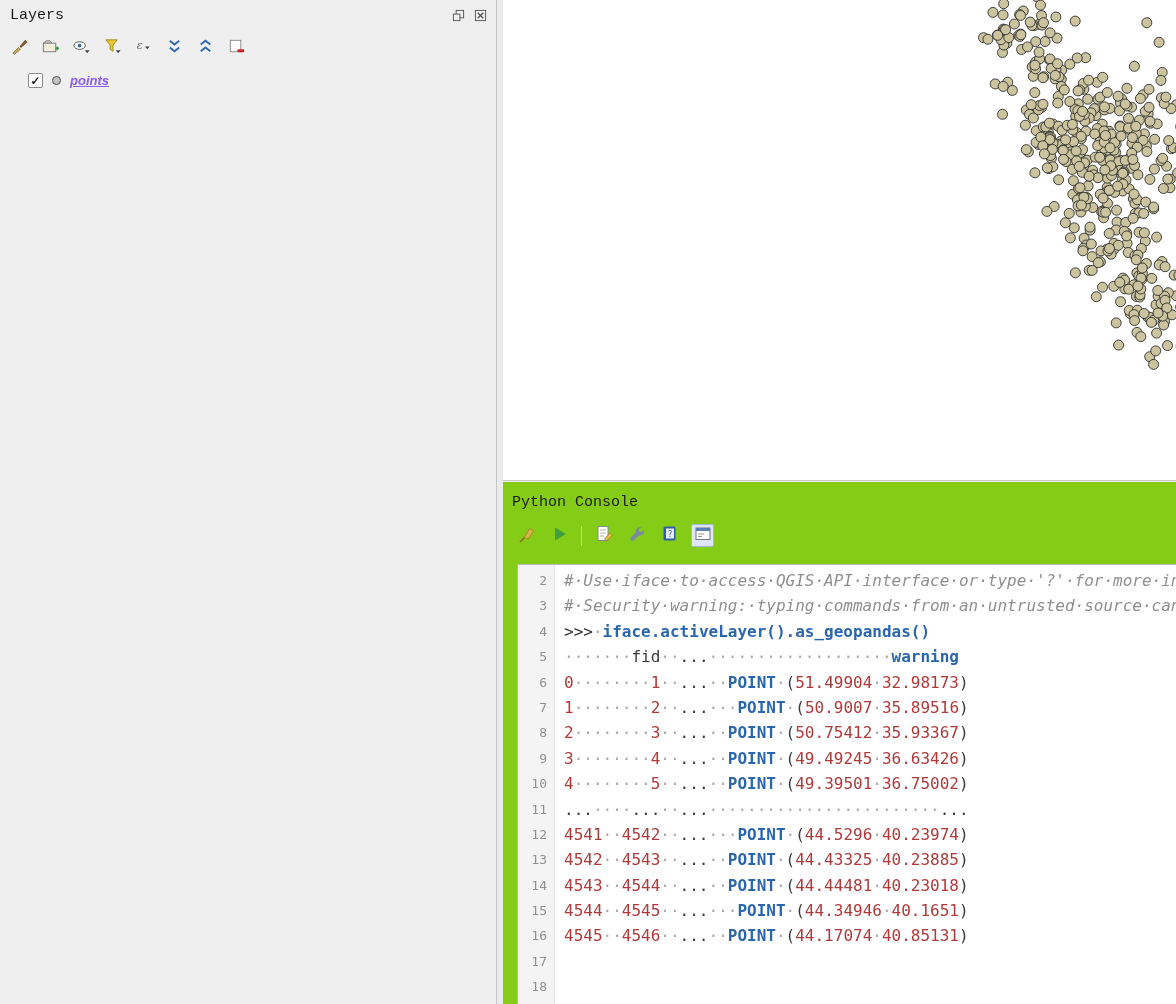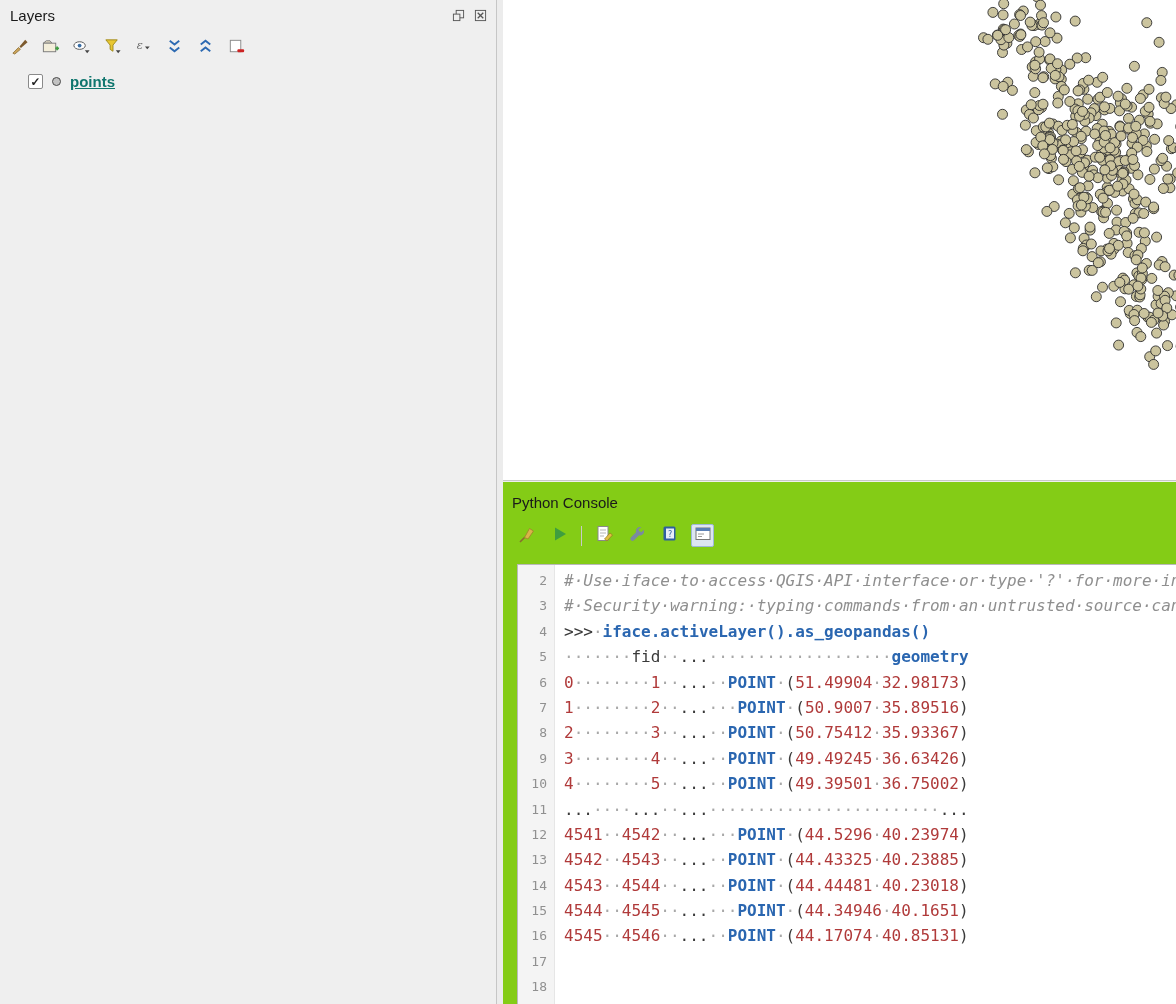--- a/index.html
+++ b/index.html
@@ -3,31 +3,31 @@
 <meta charset="utf-8">
 <style>
   html,body{margin:0;padding:0;}
   body{
     width:1176px;height:1004px;position:relative;overflow:hidden;
     background:#efefef;font-family:"Liberation Sans",sans-serif;color:#1a1a1a;
   }
   
   #layers-panel{position:absolute;left:0;top:0;width:497px;height:1004px;
     background:#efefef;border-right:1px solid #c6c6c6;box-sizing:border-box;}
-  .panel-title{position:absolute;left:10px;top:7px;font-size:15px;color:#1a1a1a;}
+  .panel-title{position:absolute;left:10px;top:7px;font-size:15px;color:#1a1a1a;font-family:Liberation Mono, monospace;}
   .win-buttons{position:absolute;right:8px;top:9px;display:flex;gap:7px;}
   .win-btn{width:15px;height:15px;padding:0;border:none;background:transparent;display:flex;align-items:center;justify-content:center;cursor:default;}
   .layers-toolbar{position:absolute;left:8px;top:36px;display:flex;gap:8px;align-items:center;}
   .tbtn{width:23px;height:23px;padding:0;border:none;background:transparent;display:flex;align-items:center;justify-content:center;cursor:default;}
   .tbtn.pressed{background:#dde6f2;border:1px solid #9fb8d8;border-radius:2px;}
   .layer-row{position:absolute;left:28px;top:73px;display:flex;align-items:center;gap:9px;}
   .checkbox{width:15px;height:15px;background:#fff;border:1px solid #8a8a8a;border-radius:2px;
     display:flex;align-items:center;justify-content:center;font-size:12px;font-weight:bold;color:#222;box-sizing:border-box;}
   .pt-marker{width:9px;height:9px;border-radius:50%;border:1.5px solid #4a4a4a;background:#c2c2c2;box-sizing:border-box;}
-  .layer-label{font-size:15px;font-weight:700;text-decoration:underline;color:#0f766e;}
+  .layer-label{font-size:13px;font-weight:700;text-decoration:underline;color:#8b5cf6;font-style:italic;}
   
   #splitter{position:absolute;left:497px;top:0;width:6px;height:1004px;background:#ececec;}
   
   #map-canvas{position:absolute;left:503px;top:0;width:673px;height:481px;background:#ffffff;
     border-bottom:1px solid #c9c9c9;box-sizing:border-box;overflow:hidden;}
   #map-canvas svg circle{fill:var(--pt-fill,#cbc49e);stroke:var(--pt-stroke,#2e2e2e);stroke-width:0.9;}
   
   #python-console{position:absolute;left:503px;top:482px;width:673px;height:645px;background:#84cc16;}
   #python-console .panel-title{left:9px;top:12px;}
   .console-toolbar{position:absolute;left:12px;top:42px;display:flex;gap:10px;align-items:center;}
@@ -674,21 +674,21 @@
         <div class="console-line">
           <span class="ln">3</span>
           <span class="code"><span class="tok-comment">#·Security·warning:·typing·commands·from·an·untrusted·source·can·harm·your·computer.</span></span>
         </div>
         <div class="console-line">
           <span class="ln">4</span>
           <span class="code"><span class="tok-def">&gt;&gt;&gt;</span><span class="tok-ws">·</span><span class="tok-kw">iface.activeLayer().as_geopandas()</span></span>
         </div>
         <div class="console-line">
           <span class="ln">5</span>
-          <span class="code"><span class="tok-ws">·······</span><span class="tok-def">fid</span><span class="tok-ws">··</span><span class="tok-def">...</span><span class="tok-ws">···················</span><span class="tok-kw">geometry</span></span>
+          <span class="code"><span class="tok-ws">·······</span><span class="tok-def">fid</span><span class="tok-ws">··</span><span class="tok-def">...</span><span class="tok-ws">···················</span><span class="tok-kw">warning</span></span>
         </div>
         <div class="console-line">
           <span class="ln">6</span>
           <span class="code"><span class="tok-num">0</span><span class="tok-ws">········</span><span class="tok-num">1</span><span class="tok-ws">··</span><span class="tok-def">...</span><span class="tok-ws">··</span><span class="tok-kw">POINT</span><span class="tok-ws">·</span><span class="tok-def">(</span><span class="tok-num">51.49904</span><span class="tok-ws">·</span><span class="tok-num">32.98173</span><span class="tok-def">)</span></span>
         </div>
         <div class="console-line">
           <span class="ln">7</span>
           <span class="code"><span class="tok-num">1</span><span class="tok-ws">········</span><span class="tok-num">2</span><span class="tok-ws">··</span><span class="tok-def">...</span><span class="tok-ws">···</span><span class="tok-kw">POINT</span><span class="tok-ws">·</span><span class="tok-def">(</span><span class="tok-num">50.9007</span><span class="tok-ws">·</span><span class="tok-num">35.89516</span><span class="tok-def">)</span></span>
         </div>
         <div class="console-line">

